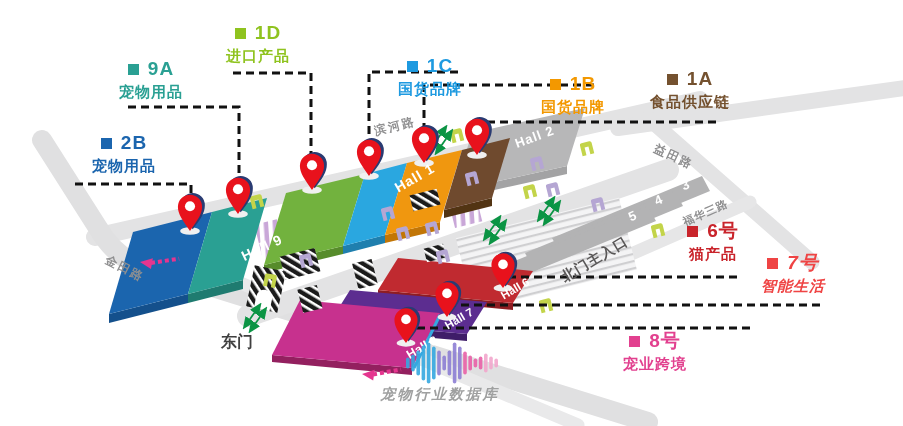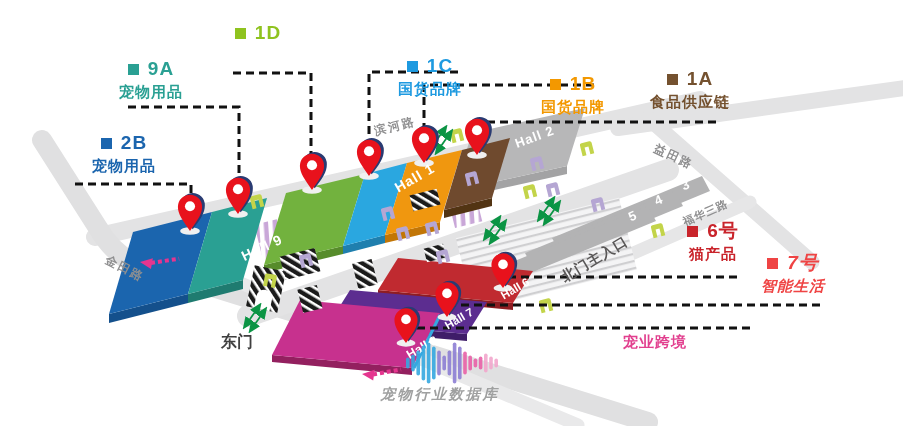--- a/index.html
+++ b/index.html
@@ -242,20 +242,21 @@
 <div class="callout c-9b" style="left:58px;top:132px;width:132px;">
   <div class="code"><span class="sq"></span><span>2B</span></div>
   <div class="cn">宠物用品</div>
 </div>
 <div class="callout c-9a" style="left:95px;top:58px;width:112px;">
   <div class="code"><span class="sq"></span><span>9A</span></div>
   <div class="cn">宠物用品</div>
 </div>
 <div class="callout c-1d" style="left:200px;top:22px;width:116px;">
   <div class="code"><span class="sq"></span><span>1D</span></div>
+  <div class="cn">进口产品</div>
 </div>
 <div class="callout c-1c" style="left:385px;top:20px;width:90px;margin-top:35px;">
   <div class="code"><span class="sq"></span><span>1C</span></div>
   <div class="cn">国货品牌</div>
 </div>
 <div class="callout c-1b" style="left:528px;top:36px;width:90px;margin-top:37px;">
   <div class="code"><span class="sq"></span><span>1B</span></div>
   <div class="cn">国货品牌</div>
 </div>
 <div class="callout c-1a" style="left:640px;top:68px;width:100px;">
@@ -264,16 +265,17 @@
 </div>
 <div class="callout c-6" style="left:677px;top:220px;width:72px;">
   <div class="code"><span class="sq"></span><span>6号</span></div>
   <div class="cn">猫产品</div>
 </div>
 <div class="callout c-7" style="left:752px;top:252px;width:82px;">
   <div class="code"><span class="sq"></span><span>7号</span></div>
   <div class="cn">智能生活</div>
 </div>
 <div class="callout c-8" style="left:613px;top:330px;width:84px;">
+  <div class="code"><span class="sq"></span><span>8号</span></div>
   <div class="cn">宠业跨境</div>
 </div>
 
 </div>
 
 </body></html>

